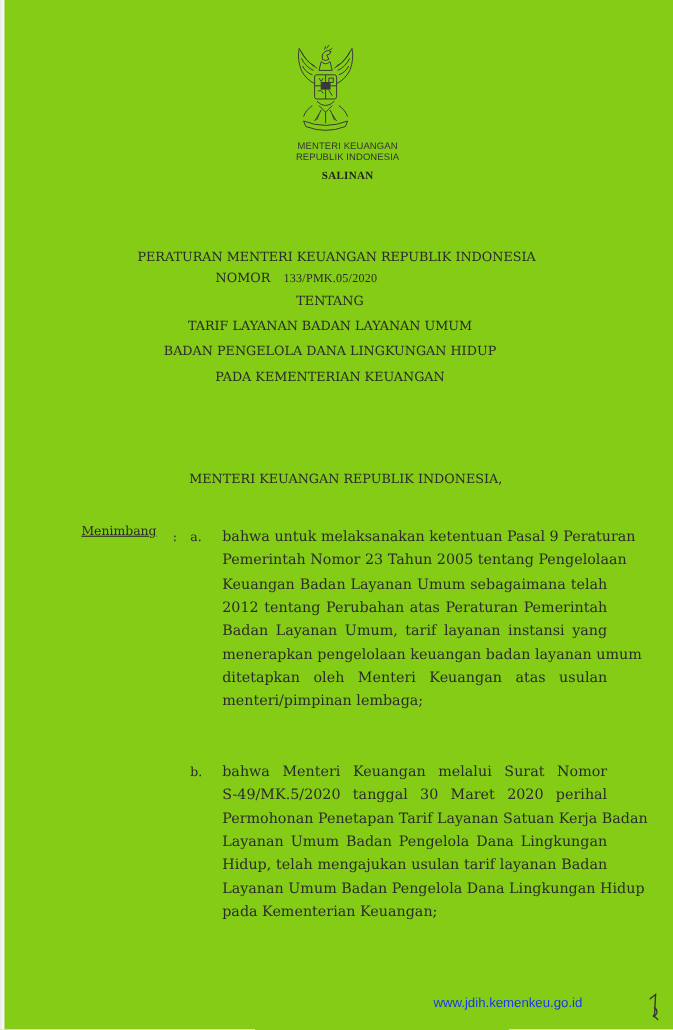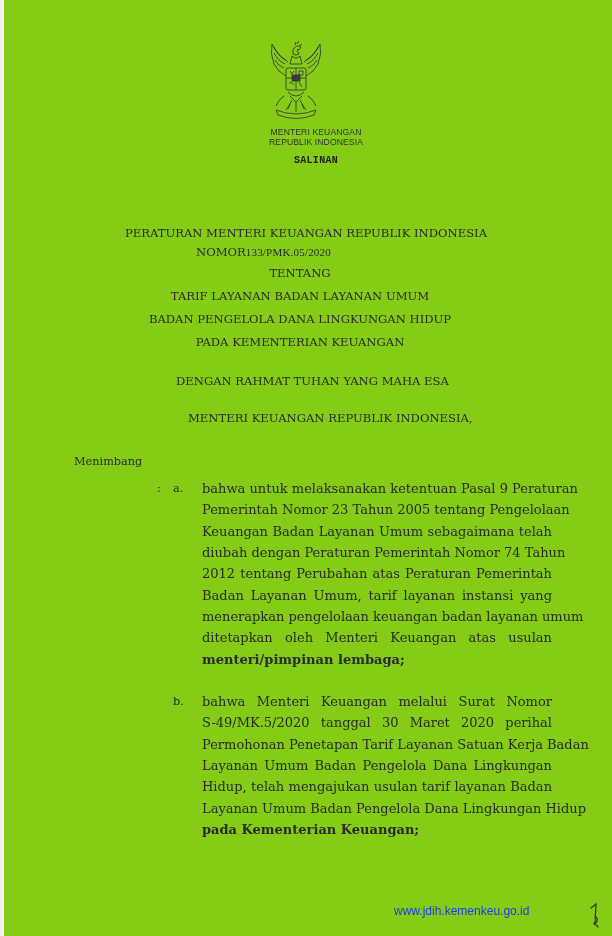--- a/index.html
+++ b/index.html
@@ -1,29 +1,29 @@
 <!DOCTYPE html>
 <html><head>
 <meta charset="utf-8">
 <style>
   html, body { margin: 0; padding: 0; background: #ffffff; }
   body { width: 612px; height: 936px; position: relative; overflow: hidden; color: #2a2a2a; font-family: "DejaVu Serif", serif; }
   .page { position: absolute; left: 0; top: 0; width: 612px; height: 936px; background: #84cc16; padding-left: 19px; }
   .edge { position: absolute; left: 0; top: 0; width: 4px; height: 936px; background: linear-gradient(to right, #e9e9e9, #fdfdfd); }
   .emblem { position: absolute; left: 266px; top: 40px; width: 60px; height: 84px; }
   .ministry { position: absolute; left: 256px; top: 127px; width: 120px; text-align: center; font-family: "Liberation Sans", sans-serif; font-size: 8.6px; line-height: 10px; color: #333; letter-spacing: 0.1px; }
-  .salinan { position: absolute; left: 256px; top: 155px; width: 120px; text-align: center; font-family: Liberation Mono, monospace; font-weight: bold; font-size: 10px; color: #222; letter-spacing: 0.3px; }
+  .salinan { position: absolute; left: 256px; top: 155px; width: 120px; text-align: center; font-family: Liberation Serif, serif; font-weight: bold; font-size: 10px; color: #222; letter-spacing: 0.3px; }
   .hline { position: absolute; font-size: 11.6px; white-space: nowrap; color: #2b2b2b; }
   .center { left: 0; width: 612px; text-align: center; }
   .nomor { left: 196px; top: 245px; }
-  .nomor .num { font-family: "Liberation Serif", serif; font-size: 11px; letter-spacing: 0.2px; }
+  .nomor .num { margin-left: 12px; font-family: "Liberation Serif", serif; font-size: 11px; letter-spacing: 0.2px; }
   .label { position: absolute; font-size: 11.3px; color: #2b2b2b; }
   .para { position: absolute; left: 202px; width: 350px; font-size: 13px; line-height: 21.35px; text-align: justify; text-align-last: left; color: #2b2b2b; }
   .para .ln { display: block; text-align: justify; text-align-last: justify; white-space: nowrap; height: 21.35px; }
-  .para .ln.last { text-align-last: left; font-weight: bold; }
+  .para .ln.last { text-align-last: left; }
   .footer-link { position: absolute; left: 394px; top: 904px; font-family: "Liberation Sans", sans-serif; font-size: 12px; color: #1a3be8; text-decoration: none; }
   .page-mark { position: absolute; left: 588px; top: 902px; width: 14px; height: 26px; }
 </style>
 </head>
 <body>
 
 <div class="page">
   <div class="edge"></div>
 
   <svg class="emblem" viewBox="0 0 60 84">
@@ -63,32 +63,30 @@
 
   <div class="hline center" style="top:226px;">PERATURAN MENTERI KEUANGAN REPUBLIK INDONESIA</div>
   <div class="hline nomor">
     <span>NOMOR</span><span class="num">133/PMK.05/2020</span>
   </div>
   <div class="hline center" style="top:266px; left:-6px;">TENTANG</div>
   <div class="hline center" style="top:289px; left:-6px;">TARIF LAYANAN BADAN LAYANAN UMUM</div>
   <div class="hline center" style="top:312px; left:-6px;">BADAN PENGELOLA DANA LINGKUNGAN HIDUP</div>
   <div class="hline center" style="top:335px; left:-6px;">PADA KEMENTERIAN KEUANGAN</div>
 
-  <div class="hline" style="top:374px; left:176px;">DENGAN RAHMAT TUHAN YANG MAHA ESA</div>
-  <div class="hline" style="top:411px; left:172px;margin-left:16px;">MENTERI KEUANGAN REPUBLIK INDONESIA,</div>
+  <div class="hline" style="top:428px; left:172px;">MENTERI KEUANGAN REPUBLIK INDONESIA,</div>
 
-  <div class="label" style="top:455px; left:74px;">Menimbang</div>
+  <div class="label" style="top:476px; left:74px;text-decoration:underline;">Menimbang</div>
   <div class="label" style="top:482px; left:157px;">:</div>
   <div class="label" style="top:482px; left:173px;">a.</div>
 
   <div class="para" style="top:478px;">
     <span class="ln">bahwa untuk melaksanakan ketentuan Pasal 9 Peraturan</span>
     <span class="ln">Pemerintah Nomor 23 Tahun 2005 tentang Pengelolaan</span>
     <span class="ln">Keuangan Badan Layanan Umum sebagaimana telah</span>
-    <span class="ln">diubah dengan Peraturan Pemerintah Nomor 74 Tahun</span>
     <span class="ln">2012 tentang Perubahan atas Peraturan Pemerintah</span>
     <span class="ln">Badan Layanan Umum, tarif layanan instansi yang</span>
     <span class="ln">menerapkan pengelolaan keuangan badan layanan umum</span>
     <span class="ln">ditetapkan oleh Menteri Keuangan atas usulan</span>
     <span class="ln last">menteri/pimpinan lembaga;</span>
   </div>
 
   <div class="label" style="top:695px; left:173px;">b.</div>
   <div class="para" style="top:691px;">
     <span class="ln">bahwa Menteri Keuangan melalui Surat Nomor</span>

